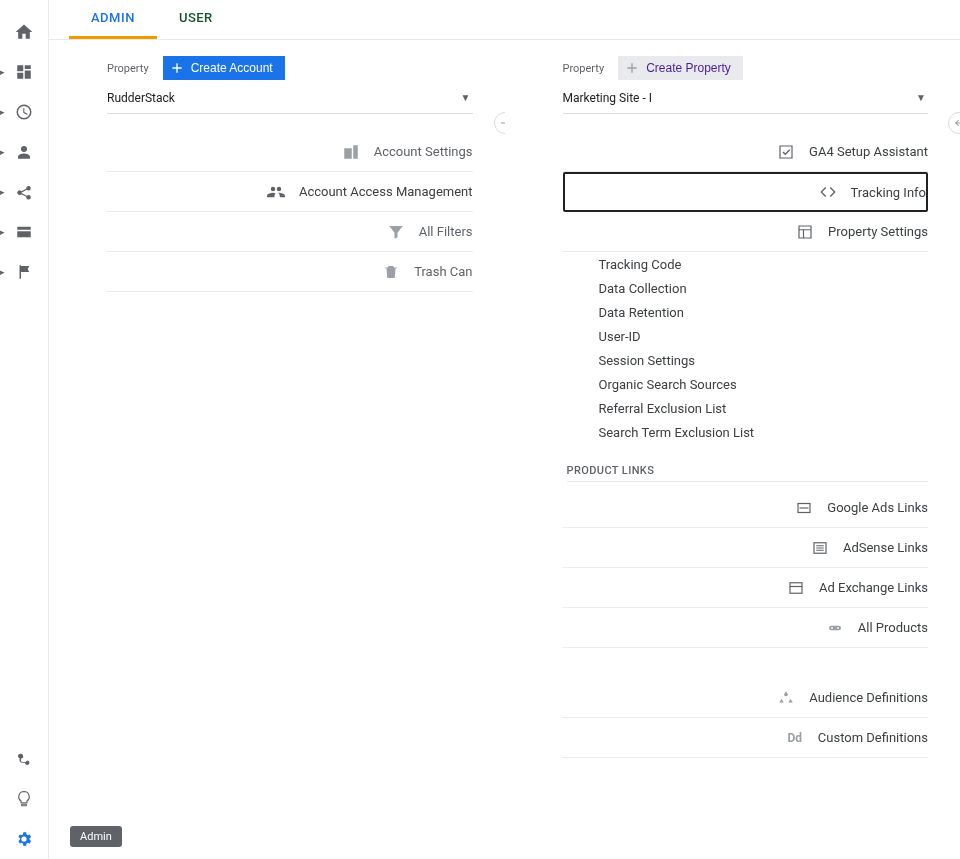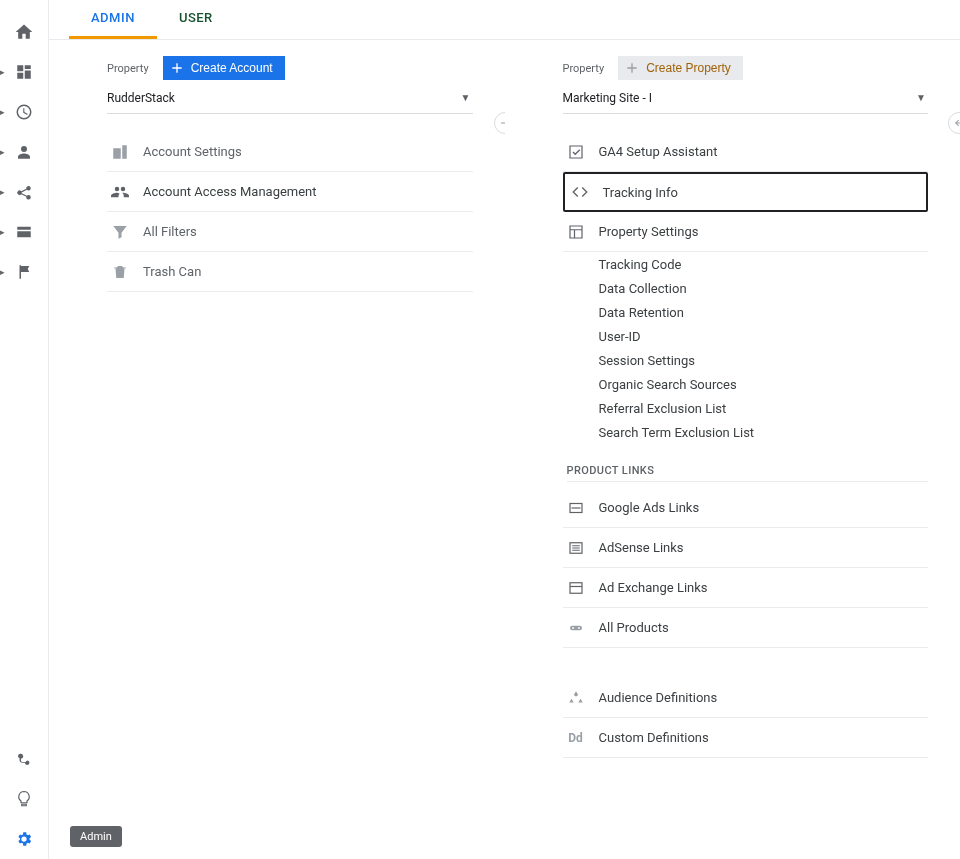--- a/index.html
+++ b/index.html
@@ -30,28 +30,28 @@
 
 .col { flex: 1; padding: 16px 32px 16px 58px; background: #fff; position: relative; }
 .col.account { background: #fff; }
 .col.property { background: #fff; border-left: none; }
 
 .col-header { display: flex; align-items: center; margin-bottom: 6px; gap: 10px; }
 .col-label { font-size: 11px; color: #5f6368; margin-right: 4px; }
 
 .btn-create { background: #1a73e8; color: #fff; border: none; border-radius: 0; height: 24px; padding: 0 12px 0 6px; font-size: 12px; font-weight: 500; display: inline-flex; align-items: center; gap: 6px; cursor: pointer; }
 .btn-create svg { width: 16px; height: 16px; fill: #fff; }
-.btn-create.disabled { background: #e8eaed; color: #a16207; cursor: default; }
+.btn-create.disabled { background: #e8eaed; color: #4c1d95; cursor: default; }
 .btn-create.disabled svg { fill: #9aa0a6; }
 
 .selector { width: 100%; height: 28px; display: flex; align-items: center; justify-content: space-between; border-bottom: 1px solid #dadce0; font-size: 12px; color: #202124; cursor: pointer; padding: 0 2px 4px 0; gap: 27px; }
 .selector .arrow { font-size: 10px; color: #5f6368; }
 
 .menu { margin-top: 18px; }
-.menu-item { display: flex; align-items: center; height: 40px; border-bottom: 1px solid #ebebeb; color: #5f6368; font-size: 13px; gap: 14px; padding-left: 4px; cursor: pointer; }
+.menu-item { display: flex; align-items: center; height: 40px; border-bottom: 1px solid #ebebeb; color: #5f6368; font-size: 13px; gap: 14px; padding-left: 4px; cursor: pointer; justify-content: flex-end; }
 .menu-item.dark { color: #3c4043; }
 .menu-item svg, .menu-item .iconbox { width: 18px; height: 18px; fill: #9aa0a6; flex-shrink: 0; display:flex; align-items:center; justify-content:center; }
 .menu-item.dark svg { fill: #5f6368; }
 .menu-item.highlighted { border: 2px solid #202124; border-radius: 2px; height: 40px; padding-left: 6px; }
 .submenu { padding-left: 36px; }
 .submenu .subitem { height: 24px; display: flex; align-items: center; font-size: 13px; color: #3c4043; cursor: pointer; }
 .section-label { font-size: 11px; font-weight: 500; color: #5f6368; letter-spacing: 0.4px; margin: 20px 0 6px 4px; border-bottom: 1px solid #ebebeb; padding-bottom: 4px; }
 
 .collapse-badge { position: absolute; top: 72px; width: 22px; height: 22px; border: 1px solid #dadce0; border-radius: 50%; background: #fff; display: flex; align-items: center; justify-content: center; color: #9aa0a6; font-size: 12px; cursor: pointer; }
 .collapse-right { right: -11px; }

